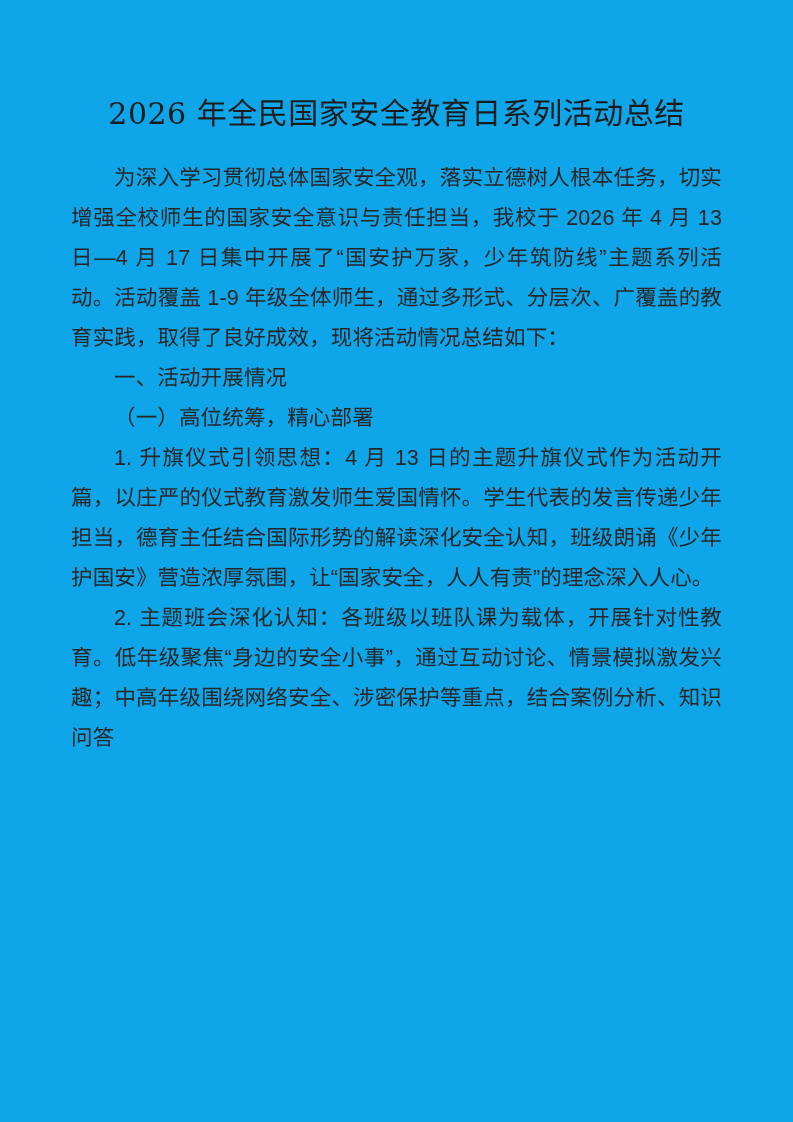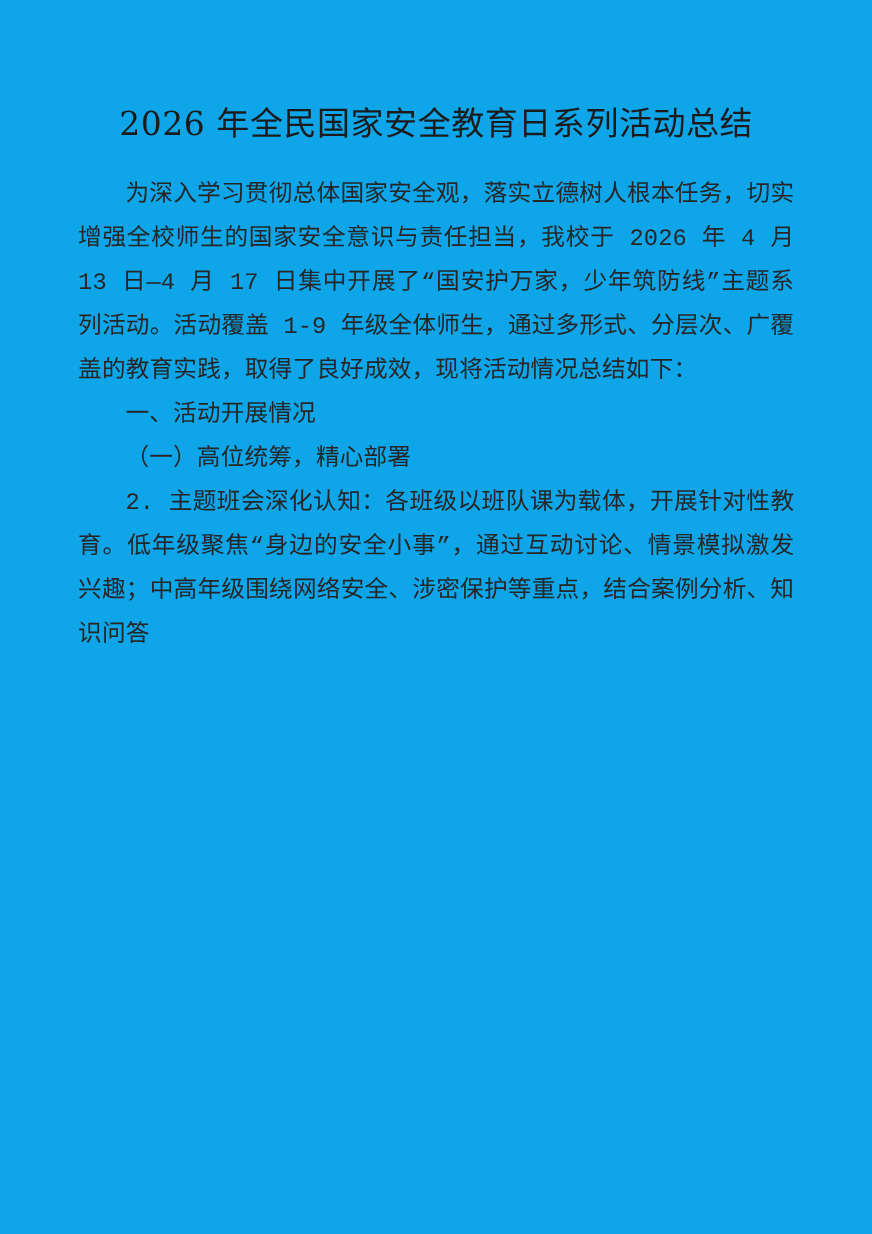--- a/index.html
+++ b/index.html
@@ -45,21 +45,21 @@
     white-space: nowrap;
     font-weight: 400;
     -webkit-font-smoothing: antialiased;
   }
 
   .title-spacer {
     height: 24px;
   }
 
   p.para {
-    font-family: Liberation Mono, monospace;
+    font-family: Liberation Sans, sans-serif;
     font-size: 21.5px;
     line-height: 40px;
     color: #262626;
     margin: 0;
     padding: 0;
     text-align: justify;
     text-justify: inter-character;
     text-indent: 43px;
     letter-spacing: 0.15px;
     word-break: break-all;
@@ -98,18 +98,19 @@
     <div class="title-spacer"></div>
 
     <p class="para">为深入学习贯彻总体国家安全观，落实立德树人根本任务，切实增强全校师生的国家安全意识与责任担当，我校于 2026 年 4 月 13 日—4 月 17 日集中开展了“国安护万家，少年筑防线”主题系列活动。活动覆盖 1-9 年级全体师生，通过多形式、分层次、广覆盖的教育实践，取得了良好成效，现将活动情况总结如下：</p>
 
     <p class="para heading-lvl1">一、活动开展情况</p>
 
     <p class="para heading-lvl2">（一）高位统筹，精心部署</p>
 
 
 
+    <p class="para list-item">1. 升旗仪式引领思想：4 月 13 日的主题升旗仪式作为活动开篇，以庄严的仪式教育激发师生爱国情怀。学生代表的发言传递少年担当，德育主任结合国际形势的解读深化安全认知，班级朗诵《少年护国安》营造浓厚氛围，让“国家安全，人人有责”的理念深入人心。</p>
 
     <p class="para list-item">2. 主题班会深化认知：各班级以班队课为载体，开展针对性教育。低年级聚焦“身边的安全小事”，通过互动讨论、情景模拟激发兴趣；中高年级围绕网络安全、涉密保护等重点，结合案例分析、知识问答</p>
 
   </div>
   <div class="clip-guard"></div>
 </div>
 
 </body></html>

